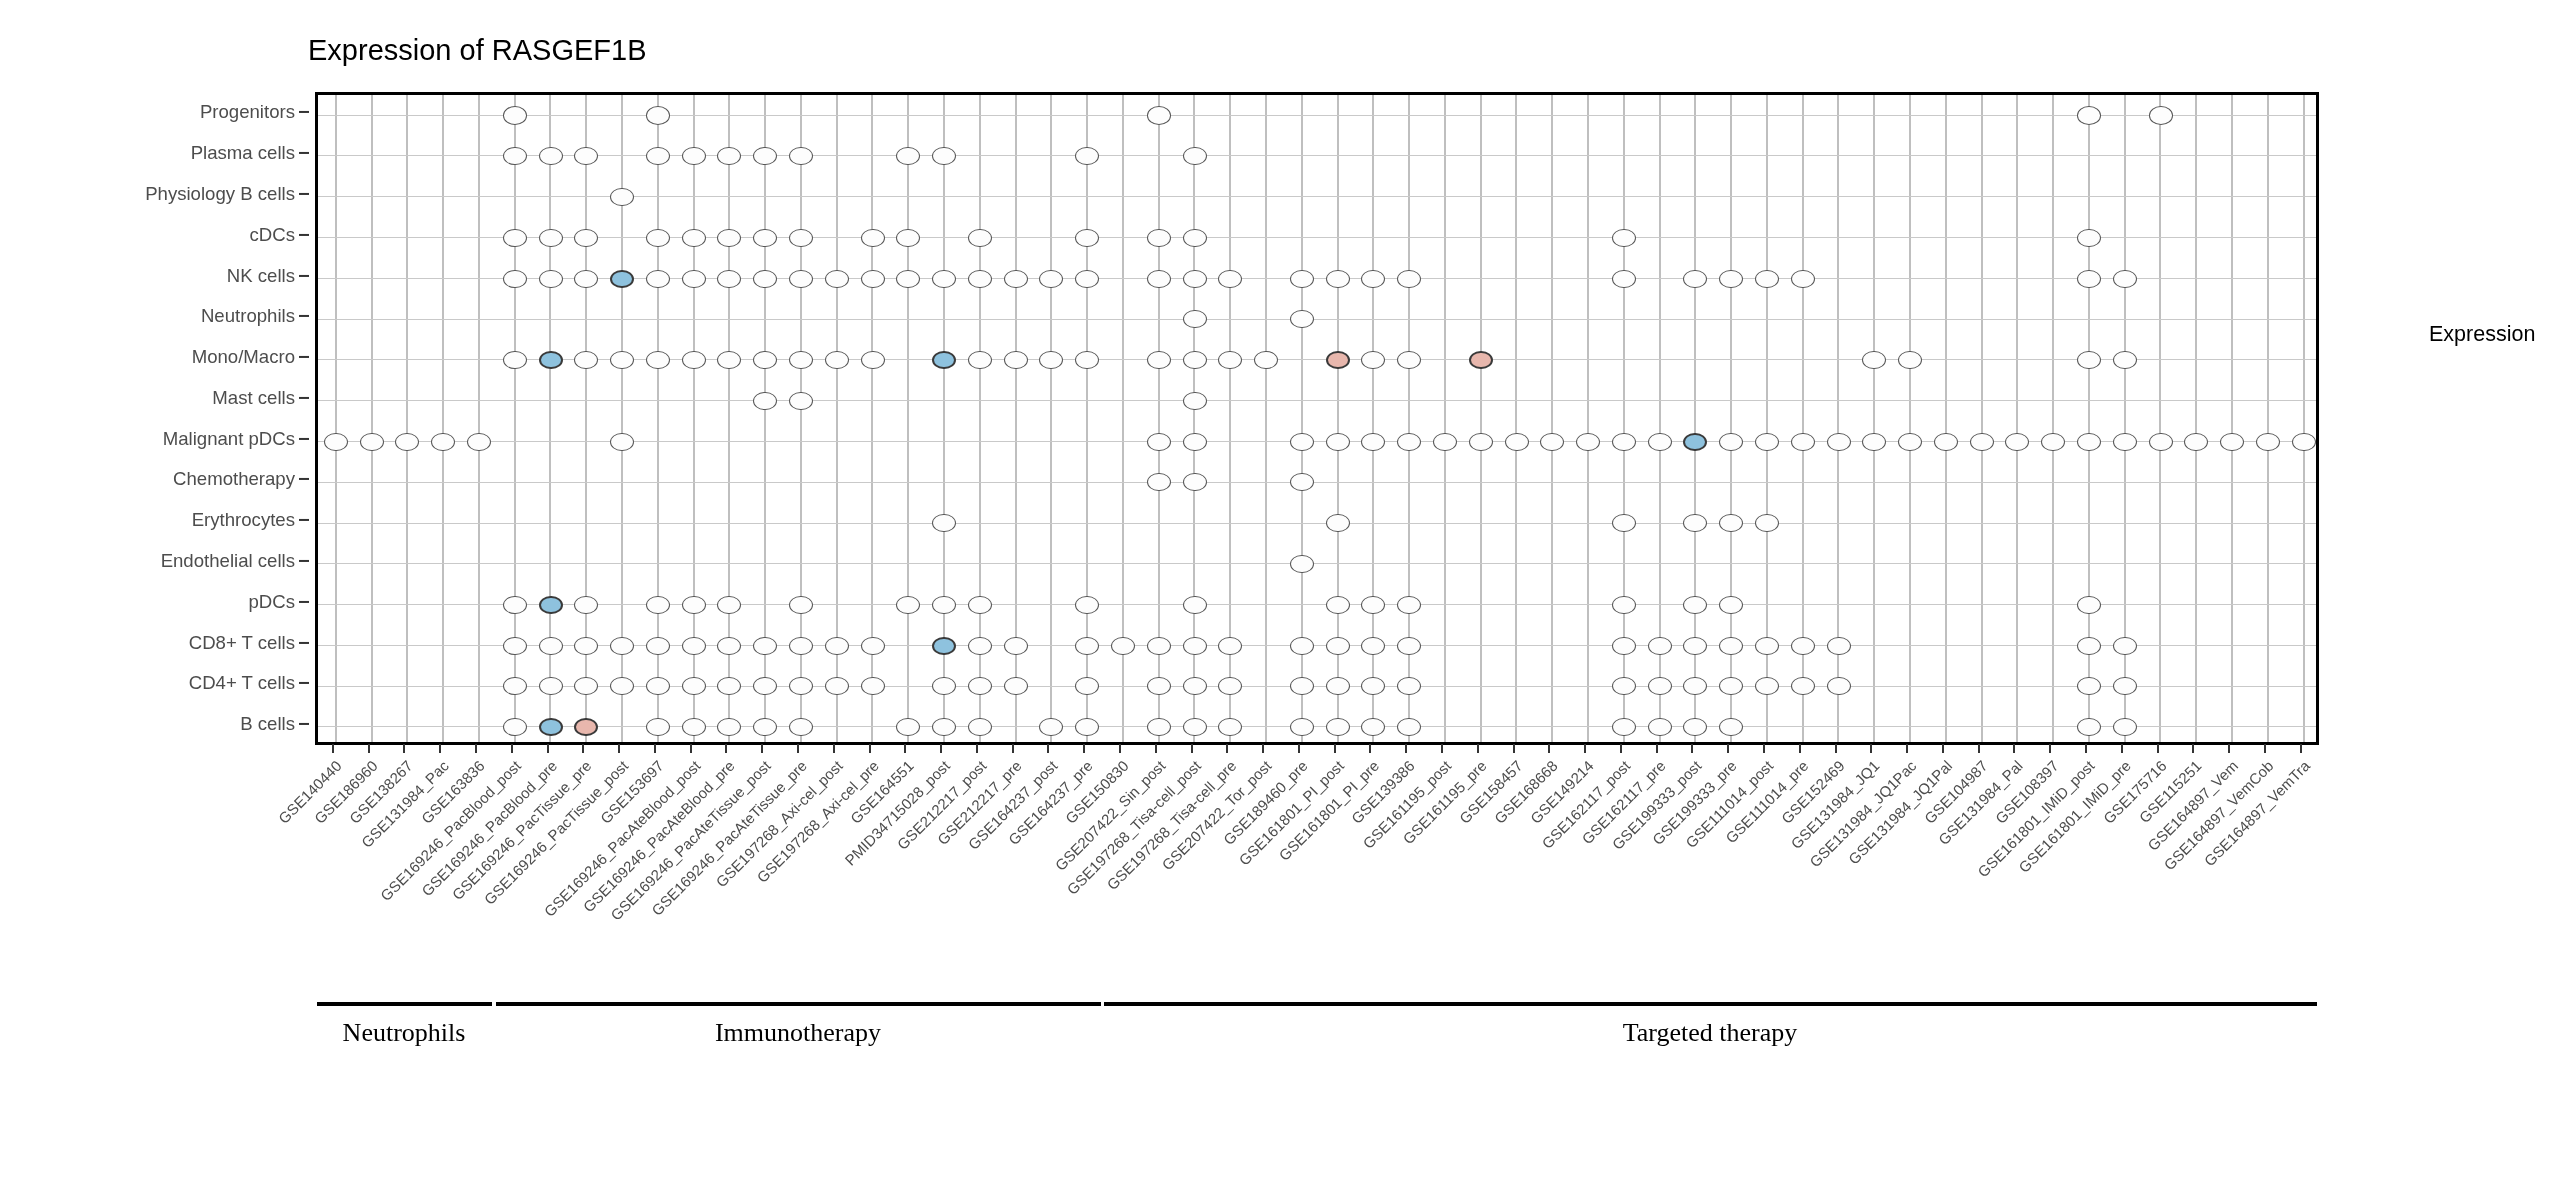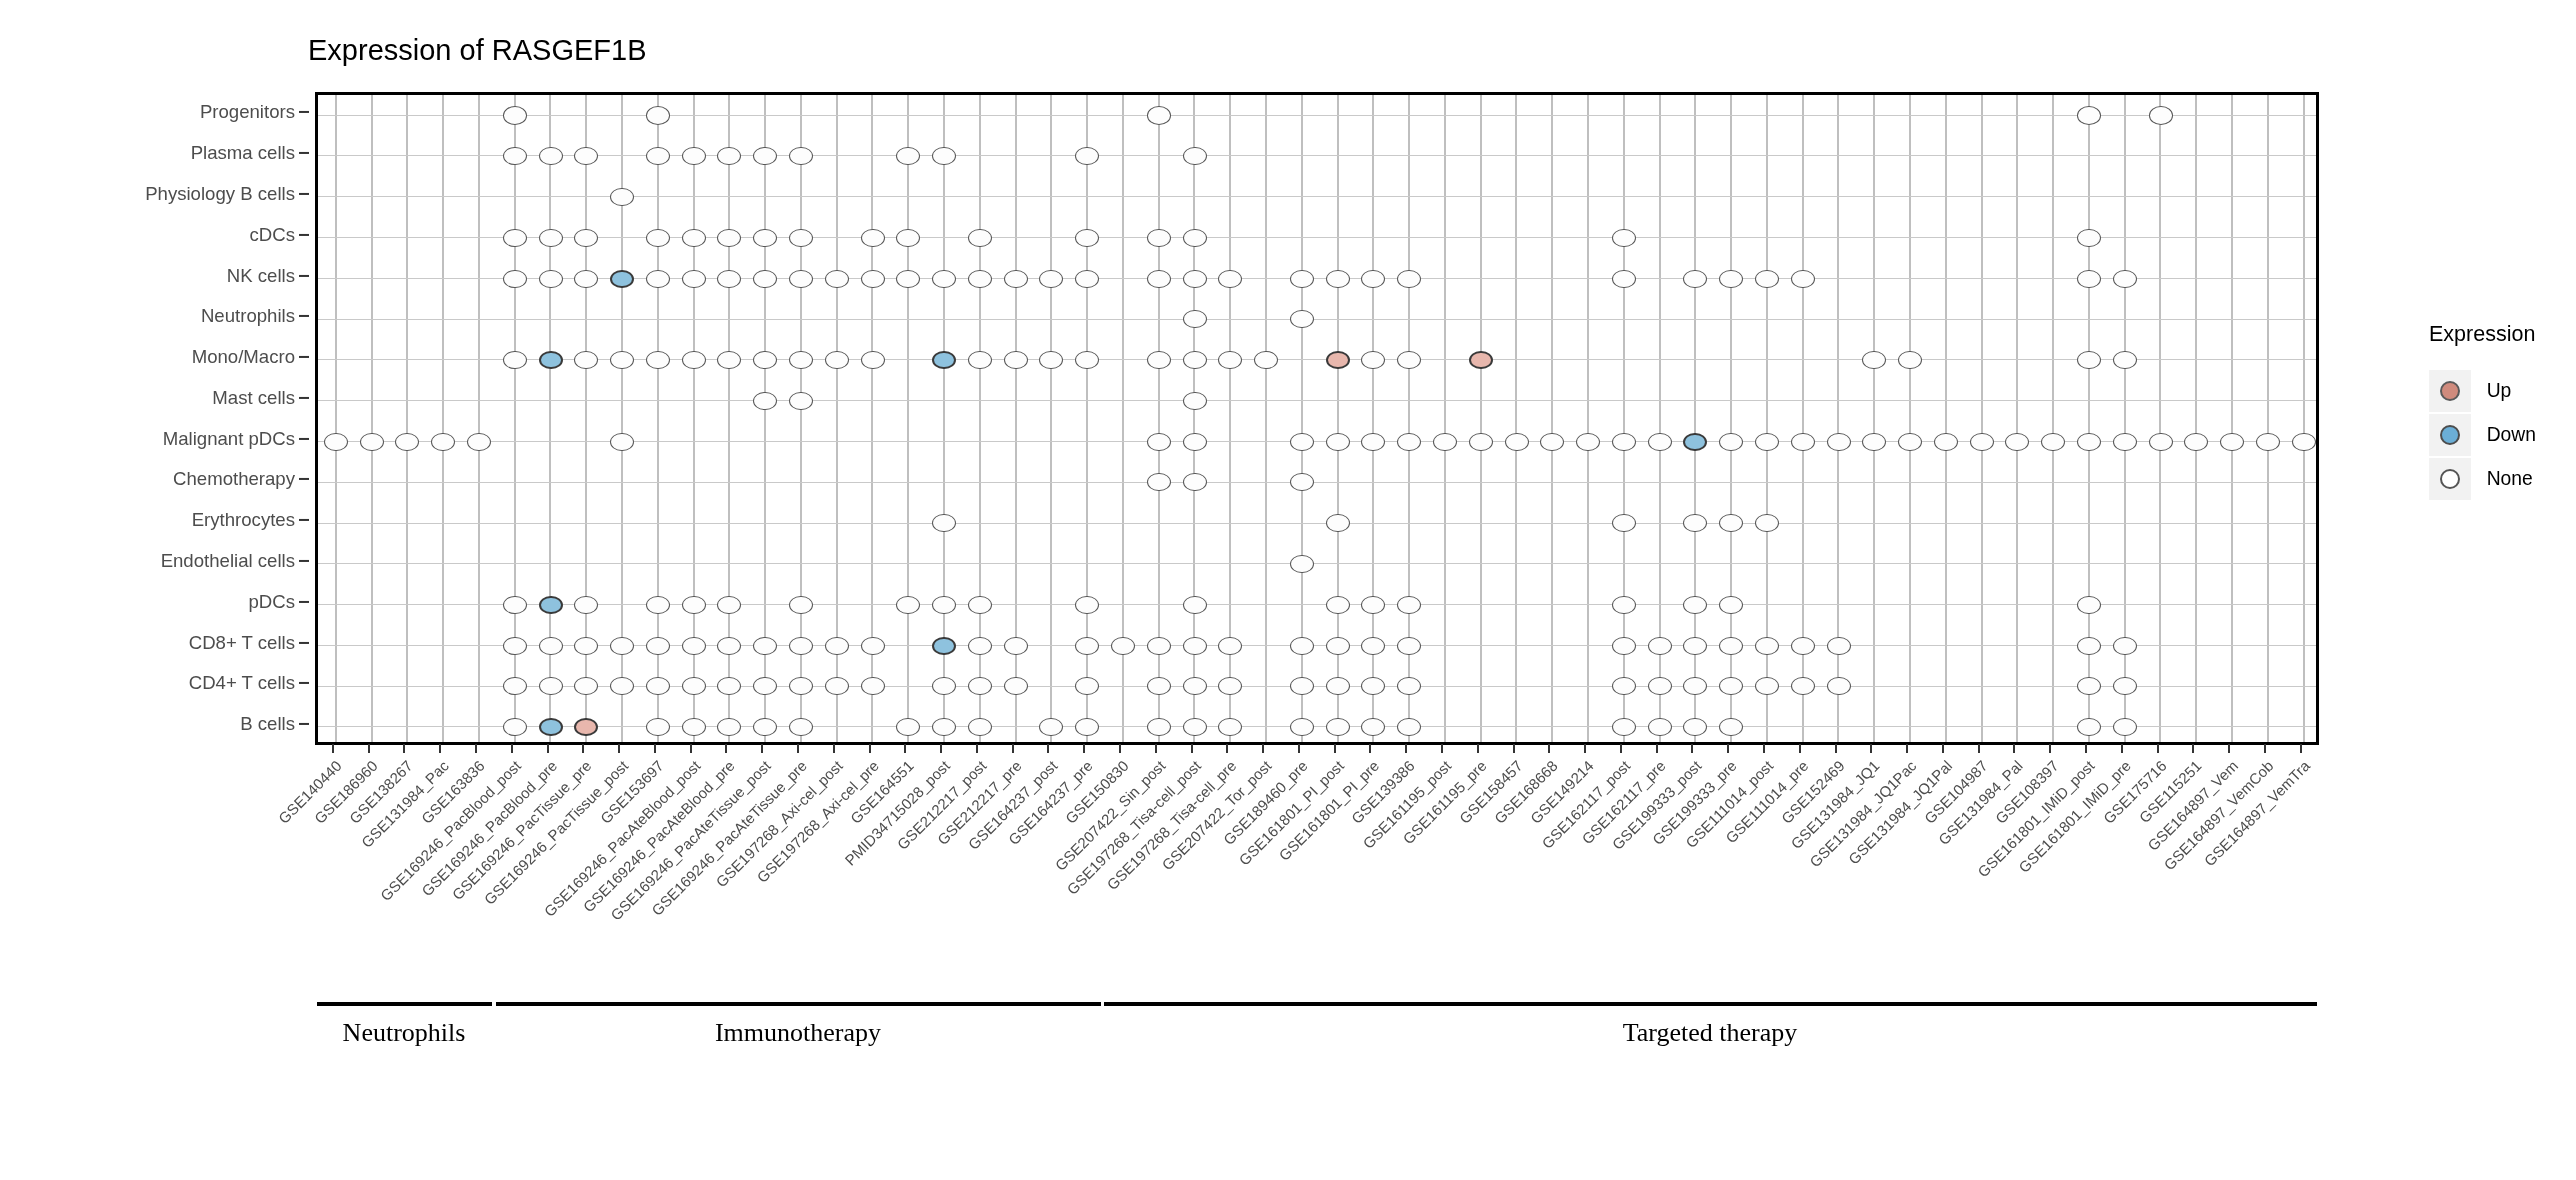--- a/index.html
+++ b/index.html
@@ -728,34 +728,14 @@
     <div class="group-bar" style="left: 317px; width: 175px;"></div>
     <div class="group-label" style="left: 404px;">Neutrophils</div>
     <div class="group-bar" style="left: 496px; width: 605px;"></div>
     <div class="group-label" style="left: 798px;">Immunotherapy</div>
     <div class="group-bar" style="left: 1104px; width: 1213px;"></div>
     <div class="group-label" style="left: 1710px;">Targeted therapy</div>
   </div>
 
 <div id="legend">
   <div id="legend-title">Expression</div>
-  <div id="legend-rows">
-      <div class="legend-row">
-        <div class="legend-key">
-          <div class="legend-swatch up"></div>
-        </div>
-        <div class="legend-label">Up</div>
-      </div>
-      <div class="legend-row">
-        <div class="legend-key">
-          <div class="legend-swatch down"></div>
-        </div>
-        <div class="legend-label">Down</div>
-      </div>
-      <div class="legend-row">
-        <div class="legend-key">
-          <div class="legend-swatch none"></div>
-        </div>
-        <div class="legend-label">None</div>
-      </div>
-    </div>
 </div>
 
 
 </body></html>

